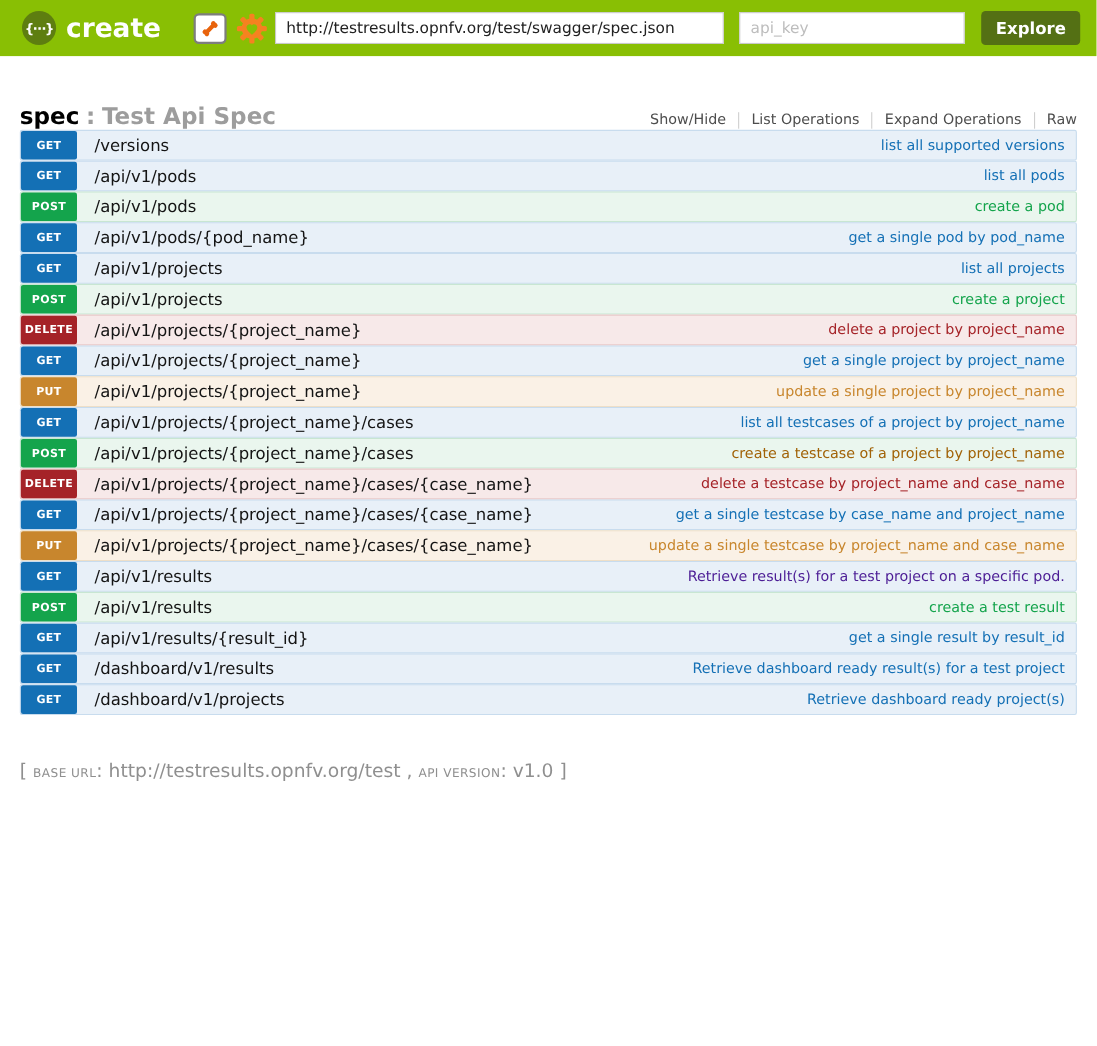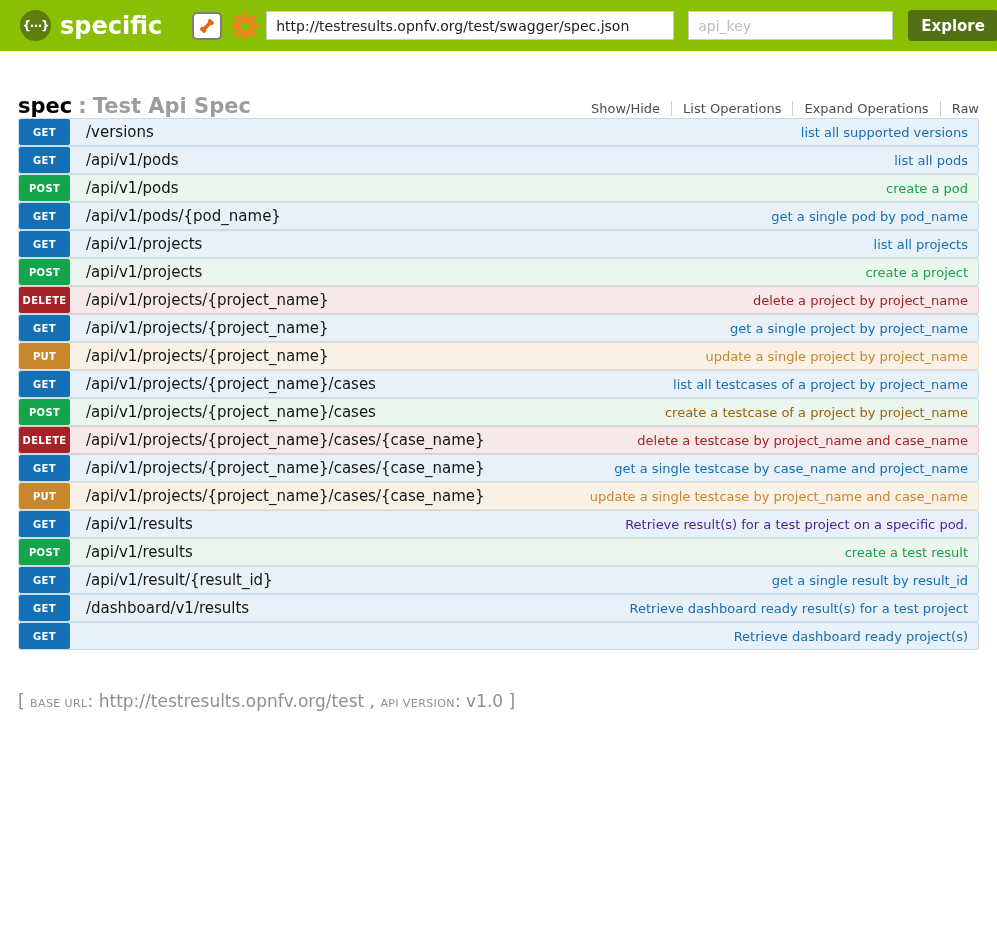--- a/index.html
+++ b/index.html
@@ -85,21 +85,21 @@
     display: flex; align-items: baseline; white-space: pre;
   }
   .caps-label { font-size: 11px; letter-spacing: .4px; font-weight: 400; }
 </style>
 </head>
 <body>
 
 <header class="app-header">
   <div class="brand">
     <span class="logo-circle">{⋯}</span>
-    <span class="brand-name">specific</span>
+    <span class="brand-name">create</span>
   </div>
   <div class="tools">
     <button class="bone-btn">
       <span style="line-height:0;">
         <svg width="20" height="20" viewBox="0 0 24 24">
           <g fill="#e8630c" transform="rotate(-45 12 12)">
             <circle cx="5.5" cy="10.5" r="2.6"></circle>
             <circle cx="5.5" cy="13.5" r="2.6"></circle>
             <circle cx="18.5" cy="10.5" r="2.6"></circle>
             <circle cx="18.5" cy="13.5" r="2.6"></circle>
@@ -236,32 +236,33 @@
   </div>
 
   <div class="endpoint-row" style="background: rgb(234, 246, 238); border-color: rgb(200, 230, 210);">
     <span class="method-badge" style="background: rgb(20, 164, 76);">POST</span>
     <a class="endpoint-path">/api/v1/results</a>
     <a class="endpoint-summary" style="color: rgb(20, 164, 76);">create a test result</a>
   </div>
 
   <div class="endpoint-row" style="background: rgb(232, 240, 248); border-color: rgb(200, 220, 238);">
     <span class="method-badge" style="background: rgb(20, 112, 181);">GET</span>
-    <a class="endpoint-path">/api/v1/result/{result_id}</a>
+    <a class="endpoint-path">/api/v1/results/{result_id}</a>
     <a class="endpoint-summary" style="color: rgb(20, 112, 181);">get a single result by result_id</a>
   </div>
 
   <div class="endpoint-row" style="background: rgb(232, 240, 248); border-color: rgb(200, 220, 238);">
     <span class="method-badge" style="background: rgb(20, 112, 181);">GET</span>
     <a class="endpoint-path">/dashboard/v1/results</a>
     <a class="endpoint-summary" style="color: rgb(20, 112, 181);">Retrieve dashboard ready result(s) for a test project</a>
   </div>
 
   <div class="endpoint-row" style="background: rgb(232, 240, 248); border-color: rgb(200, 220, 238);">
     <span class="method-badge" style="background: rgb(20, 112, 181);">GET</span>
+    <a class="endpoint-path">/dashboard/v1/projects</a>
     <a class="endpoint-summary" style="color: rgb(20, 112, 181);">Retrieve dashboard ready project(s)</a>
   </div>
 </div>
 </main>
 
 <footer class="base-footer">
   <span>[ </span>
   <span class="caps-label">BASE URL</span>
   <span>: </span>
   <span>http://testresults.opnfv.org/test</span>

